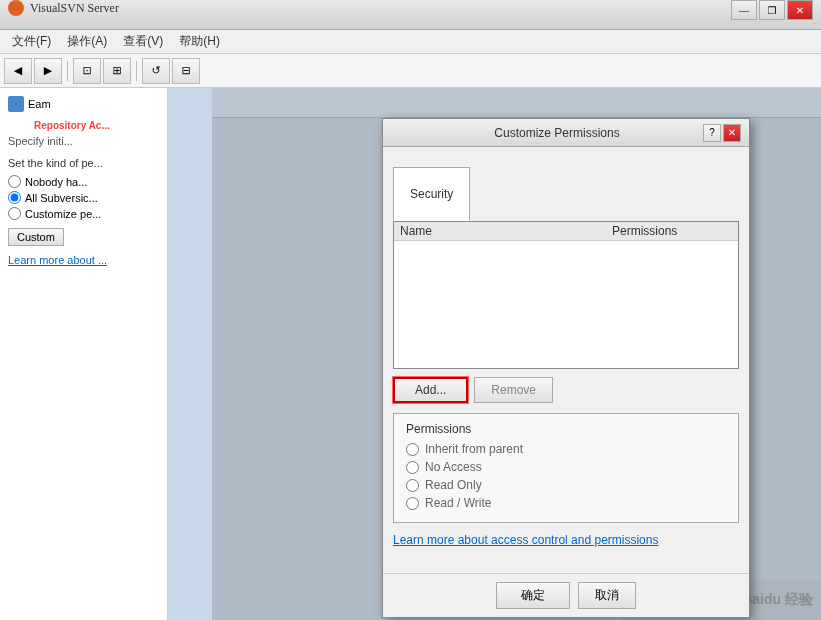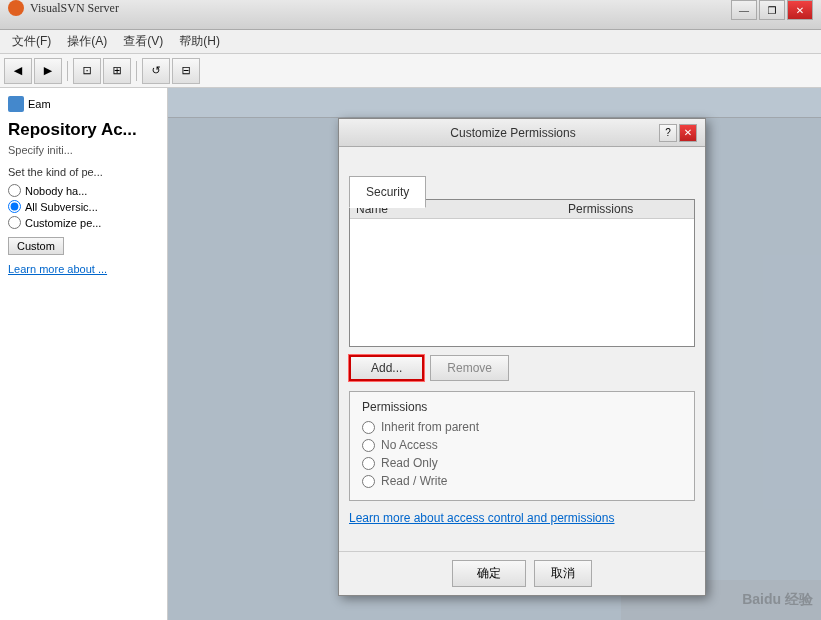--- a/index.html
+++ b/index.html
@@ -97,35 +97,37 @@
       width: 1px;
       height: 20px;
       background: #bbb;
       margin: 0 3px;
     }
 
     
     .main-content {
       display: flex;
       height: calc(100% - 88px);
+      gap: 44px;
     }
 
     
     .sidebar {
       width: 168px;
       background: white;
       border-right: 1px solid #ccc;
       padding: 8px;
       overflow: hidden;
     }
     .sidebar-title {
       font-weight: bold;
-      color: #000000;
-      font-size: 17px;
+      color: #ef4444;
+      font-size: 10px;
       margin-bottom: 4px;
+      margin-left: 26px;
     }
     .sidebar-subtitle {
       font-size: 11px;
       color: #555;
       margin-bottom: 10px;
     }
     .radio-group { margin-bottom: 4px; }
     .radio-item {
       display: flex;
       align-items: center;
@@ -228,29 +230,29 @@
     .dialog-body {
       padding: 10px;
     }
 
     
     .tab-bar {
       display: flex;
       margin-bottom: 10px;
     }
     .tab {
-      padding: 8px 16px;
+      padding: 19px 16px;
       border: 1px solid #aaa;
       background: linear-gradient(to bottom, #f8f8f8, #e0e0e0);
       cursor: pointer;
       font-size: 12px;
       color: #333;
       border-bottom: none;
       position: relative;
-      top: 19px;
+      top: 10px;
     }
     .tab.active {
       background: white;
       border-bottom: 1px solid white;
       z-index: 2;
     }
 
     
     .section-label {
       font-size: 12px;

